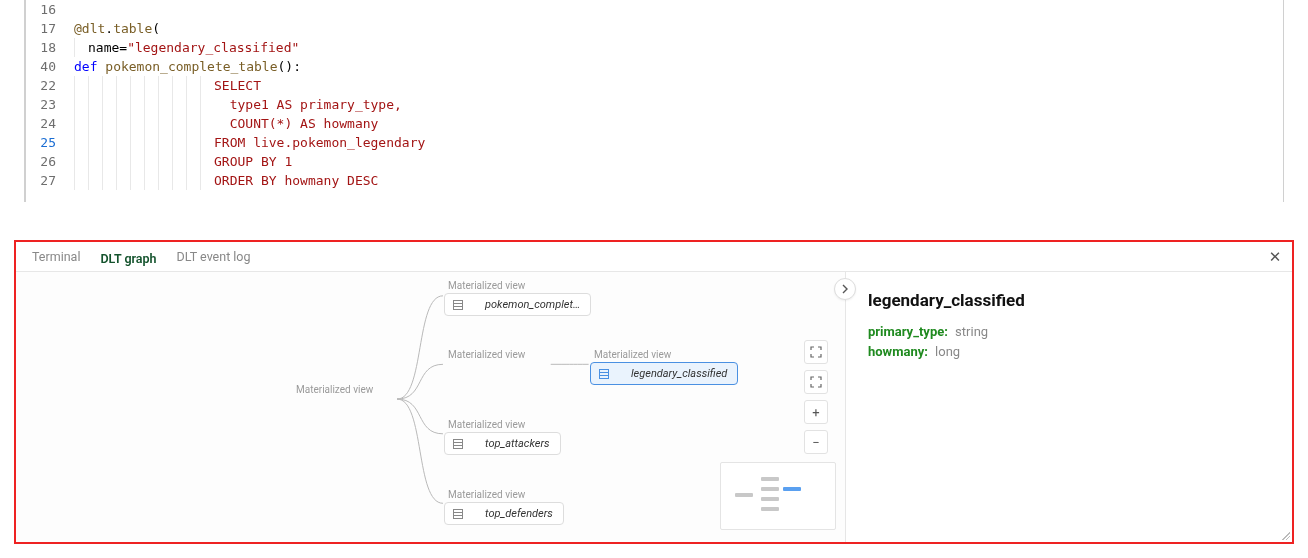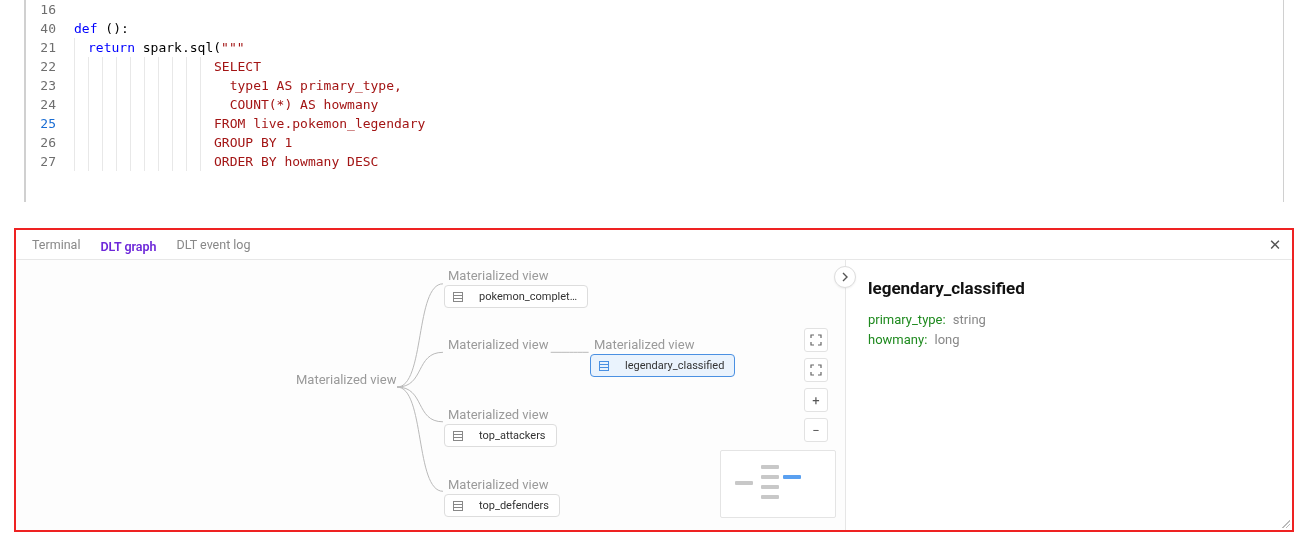--- a/index.html
+++ b/index.html
@@ -12,38 +12,38 @@
   .gutter.active { color:#1a6dd3; }
   .code { flex:1; display:flex; }
   .indent-guide { display:inline-block; width:14px; height:19px; border-left:1px solid #e8e8e8; }
   .tok-decor { color:#795e26; }
   .tok-kw { color:#0000ff; }
   .tok-str { color:#a31515; }
   .tok-default { color:#000; }
   .tok-func { color:#795e26; }
   .tok-paren { color:#000; }
 
-  .bottom-panel { position:absolute; left:14px; right:14px; top:228px; height:304px; border:2px solid #e22; background:#fff; }
+  .bottom-panel { position:absolute; left:14px; right:14px; top:240px; height:304px; border:2px solid #e22; background:#fff; }
   .tabs { height:30px; display:flex; align-items:center; border-bottom:1px solid #e7e7e7; padding:0 6px; position:relative; }
   .tab { padding:0 10px; font-size:12.5px; color:#888; height:29px; display:flex; align-items:center; cursor:pointer; }
-  .tab.active { color:#6d28d9; font-weight:600; border-bottom:2px solid #2272d9;margin-top:6px; }
+  .tab.active { color:#14532d; font-weight:600; border-bottom:2px solid #2272d9;margin-top:6px; }
   .close-x { position:absolute; right:8px; top:6px; width:18px; height:18px; display:flex; align-items:center; justify-content:center; color:#555; cursor:pointer; font-size:15px; }
   .graph-area { position:absolute; left:0; top:30px; bottom:0; right:0; background:#fdfdfd; background-image: radial-gradient(circle, #eee 0.5px, transparent 0.5px); background-size:6px 6px; }
   .graph-canvas { position:absolute; left:0; top:0; right:446px; bottom:0; }
   .divider { position:absolute; right:446px; top:0; bottom:0; width:1px; background:#e6e6e6; }
   .details { position:absolute; right:0; top:0; bottom:0; width:446px; padding:18px 22px; background:#fff; }
   .details h2 { font-size:17px; font-weight:700; color:#111; margin-bottom:12px; }
   .schema-row { font-size:13px; line-height:20px; }
-  .schema-name { color:#1f8a1f; font-weight:400; }
+  .schema-name { color:#1f8a1f; font-weight:700; }
   .schema-type { color:#888; margin-left:4px;text-align:right; }
   .collapse-handle { position:absolute; right:436px; top:6px; width:22px; height:22px; border-radius:11px; background:#fff; border:1px solid #ddd; display:flex; align-items:center; justify-content:center; box-shadow:0 1px 2px rgba(0,0,0,0.06); cursor:pointer; z-index: 10; }
 
   .node { position:absolute; min-width:100px; }
-  .node-label { font-size:13px; color:#9a9a9a; margin-bottom:2px; padding-left:4px; }
-  .node-box { background:#fff; border:1px solid #ddd; border-radius:4px; padding:4px 10px 4px 8px; font-size:11px; color:#333; display:flex; align-items:center; gap:16px; white-space:nowrap; box-shadow:0 0 0 rgba(0,0,0,0); }
+  .node-label { font-size:10px; color:#9a9a9a; margin-bottom:2px; padding-left:4px; }
+  .node-box { background:#fff; border:1px solid #ddd; border-radius:4px; padding:4px 10px 4px 8px; font-size:11px; color:#333; display:flex; align-items:center; gap:22px; white-space:nowrap; box-shadow:0 0 0 rgba(0,0,0,0);font-style:italic; }
   .node-box.selected { border-color:#4a90e2; background:#eaf3fd; }
   .node-icon { width:10px; height:10px; display:inline-block; }
   .node-icon svg { display:block; }
 
   .minimap { position:absolute; right:10px; bottom:12px; width:116px; height:68px; border:1px solid #e4e4e4; background:#fff; border-radius:2px; }
   .mm-row { position:absolute; height:4px; border-radius:1px; background:#c8c8c8; }
   .mm-sel { background:#5aa0f0; }
 
   .zoom-controls { position:absolute; right:18px; bottom:88px; width:24px; display:flex; flex-direction:column; gap:6px; }
   .zoom-btn { width:24px; height:24px; border:1px solid #e2e2e2; border-radius:3px; background:#fff; display:flex; align-items:center; justify-content:center; font-size:13px; color:#555; cursor:pointer; }
@@ -54,22 +54,23 @@
   .resize-handle { position:absolute; right:2px; bottom:2px; width:10px; height:10px; }
   .resize-handle::before { content:""; position:absolute; right:0; bottom:0; width:8px; height:8px; background:linear-gradient(135deg, transparent 50%, #bbb 50%, #bbb 60%, transparent 60%, transparent 70%, #bbb 70%, #bbb 80%, transparent 80%);}
 </style>
 </head>
 <body>
 
 <div class="editor-wrap">
   <div class="editor-bar"></div>
   <div class="editor" id="editor">
       <div class="code-line"><div class="gutter">16</div><div class="code"></div></div>
-      <div class="code-line"><div class="gutter">40</div><div class="code"><span class="tok-kw">def </span><span class="tok-default">():</span></div></div>
-      <div class="code-line"><div class="gutter">21</div><div class="code"><span class="indent-guide"></span><span class="tok-kw">return </span><span class="tok-default">spark.sql(</span><span class="tok-str">"""</span></div></div>
+      <div class="code-line"><div class="gutter">17</div><div class="code"><span class="tok-decor">@dlt</span><span class="tok-default">.</span><span class="tok-decor">table</span><span class="tok-paren">(</span></div></div>
+      <div class="code-line"><div class="gutter">18</div><div class="code"><span class="indent-guide"></span><span class="tok-default">name</span><span class="tok-default">=</span><span class="tok-str">"legendary_classified"</span></div></div>
+      <div class="code-line"><div class="gutter">40</div><div class="code"><span class="tok-kw">def </span><span class="tok-func">pokemon_complete_table</span><span class="tok-default">():</span></div></div>
       <div class="code-line"><div class="gutter">22</div><div class="code"><span class="indent-guide"></span><span class="indent-guide"></span><span class="indent-guide"></span><span class="indent-guide"></span><span class="indent-guide"></span><span class="indent-guide"></span><span class="indent-guide"></span><span class="indent-guide"></span><span class="indent-guide"></span><span class="indent-guide"></span><span class="tok-str">SELECT</span></div></div>
       <div class="code-line"><div class="gutter">23</div><div class="code"><span class="indent-guide"></span><span class="indent-guide"></span><span class="indent-guide"></span><span class="indent-guide"></span><span class="indent-guide"></span><span class="indent-guide"></span><span class="indent-guide"></span><span class="indent-guide"></span><span class="indent-guide"></span><span class="indent-guide"></span><span class="tok-str">  type1 AS primary_type,</span></div></div>
       <div class="code-line"><div class="gutter">24</div><div class="code"><span class="indent-guide"></span><span class="indent-guide"></span><span class="indent-guide"></span><span class="indent-guide"></span><span class="indent-guide"></span><span class="indent-guide"></span><span class="indent-guide"></span><span class="indent-guide"></span><span class="indent-guide"></span><span class="indent-guide"></span><span class="tok-str">  COUNT(*) AS howmany</span></div></div>
       <div class="code-line"><div class="gutter active">25</div><div class="code"><span class="indent-guide"></span><span class="indent-guide"></span><span class="indent-guide"></span><span class="indent-guide"></span><span class="indent-guide"></span><span class="indent-guide"></span><span class="indent-guide"></span><span class="indent-guide"></span><span class="indent-guide"></span><span class="indent-guide"></span><span class="tok-str">FROM live.pokemon_legendary</span></div></div>
       <div class="code-line"><div class="gutter">26</div><div class="code"><span class="indent-guide"></span><span class="indent-guide"></span><span class="indent-guide"></span><span class="indent-guide"></span><span class="indent-guide"></span><span class="indent-guide"></span><span class="indent-guide"></span><span class="indent-guide"></span><span class="indent-guide"></span><span class="indent-guide"></span><span class="tok-str">GROUP BY 1</span></div></div>
       <div class="code-line"><div class="gutter">27</div><div class="code"><span class="indent-guide"></span><span class="indent-guide"></span><span class="indent-guide"></span><span class="indent-guide"></span><span class="indent-guide"></span><span class="indent-guide"></span><span class="indent-guide"></span><span class="indent-guide"></span><span class="indent-guide"></span><span class="indent-guide"></span><span class="tok-str">ORDER BY howmany DESC</span></div></div>
     </div>
 </div>
 
 <div class="bottom-panel">

